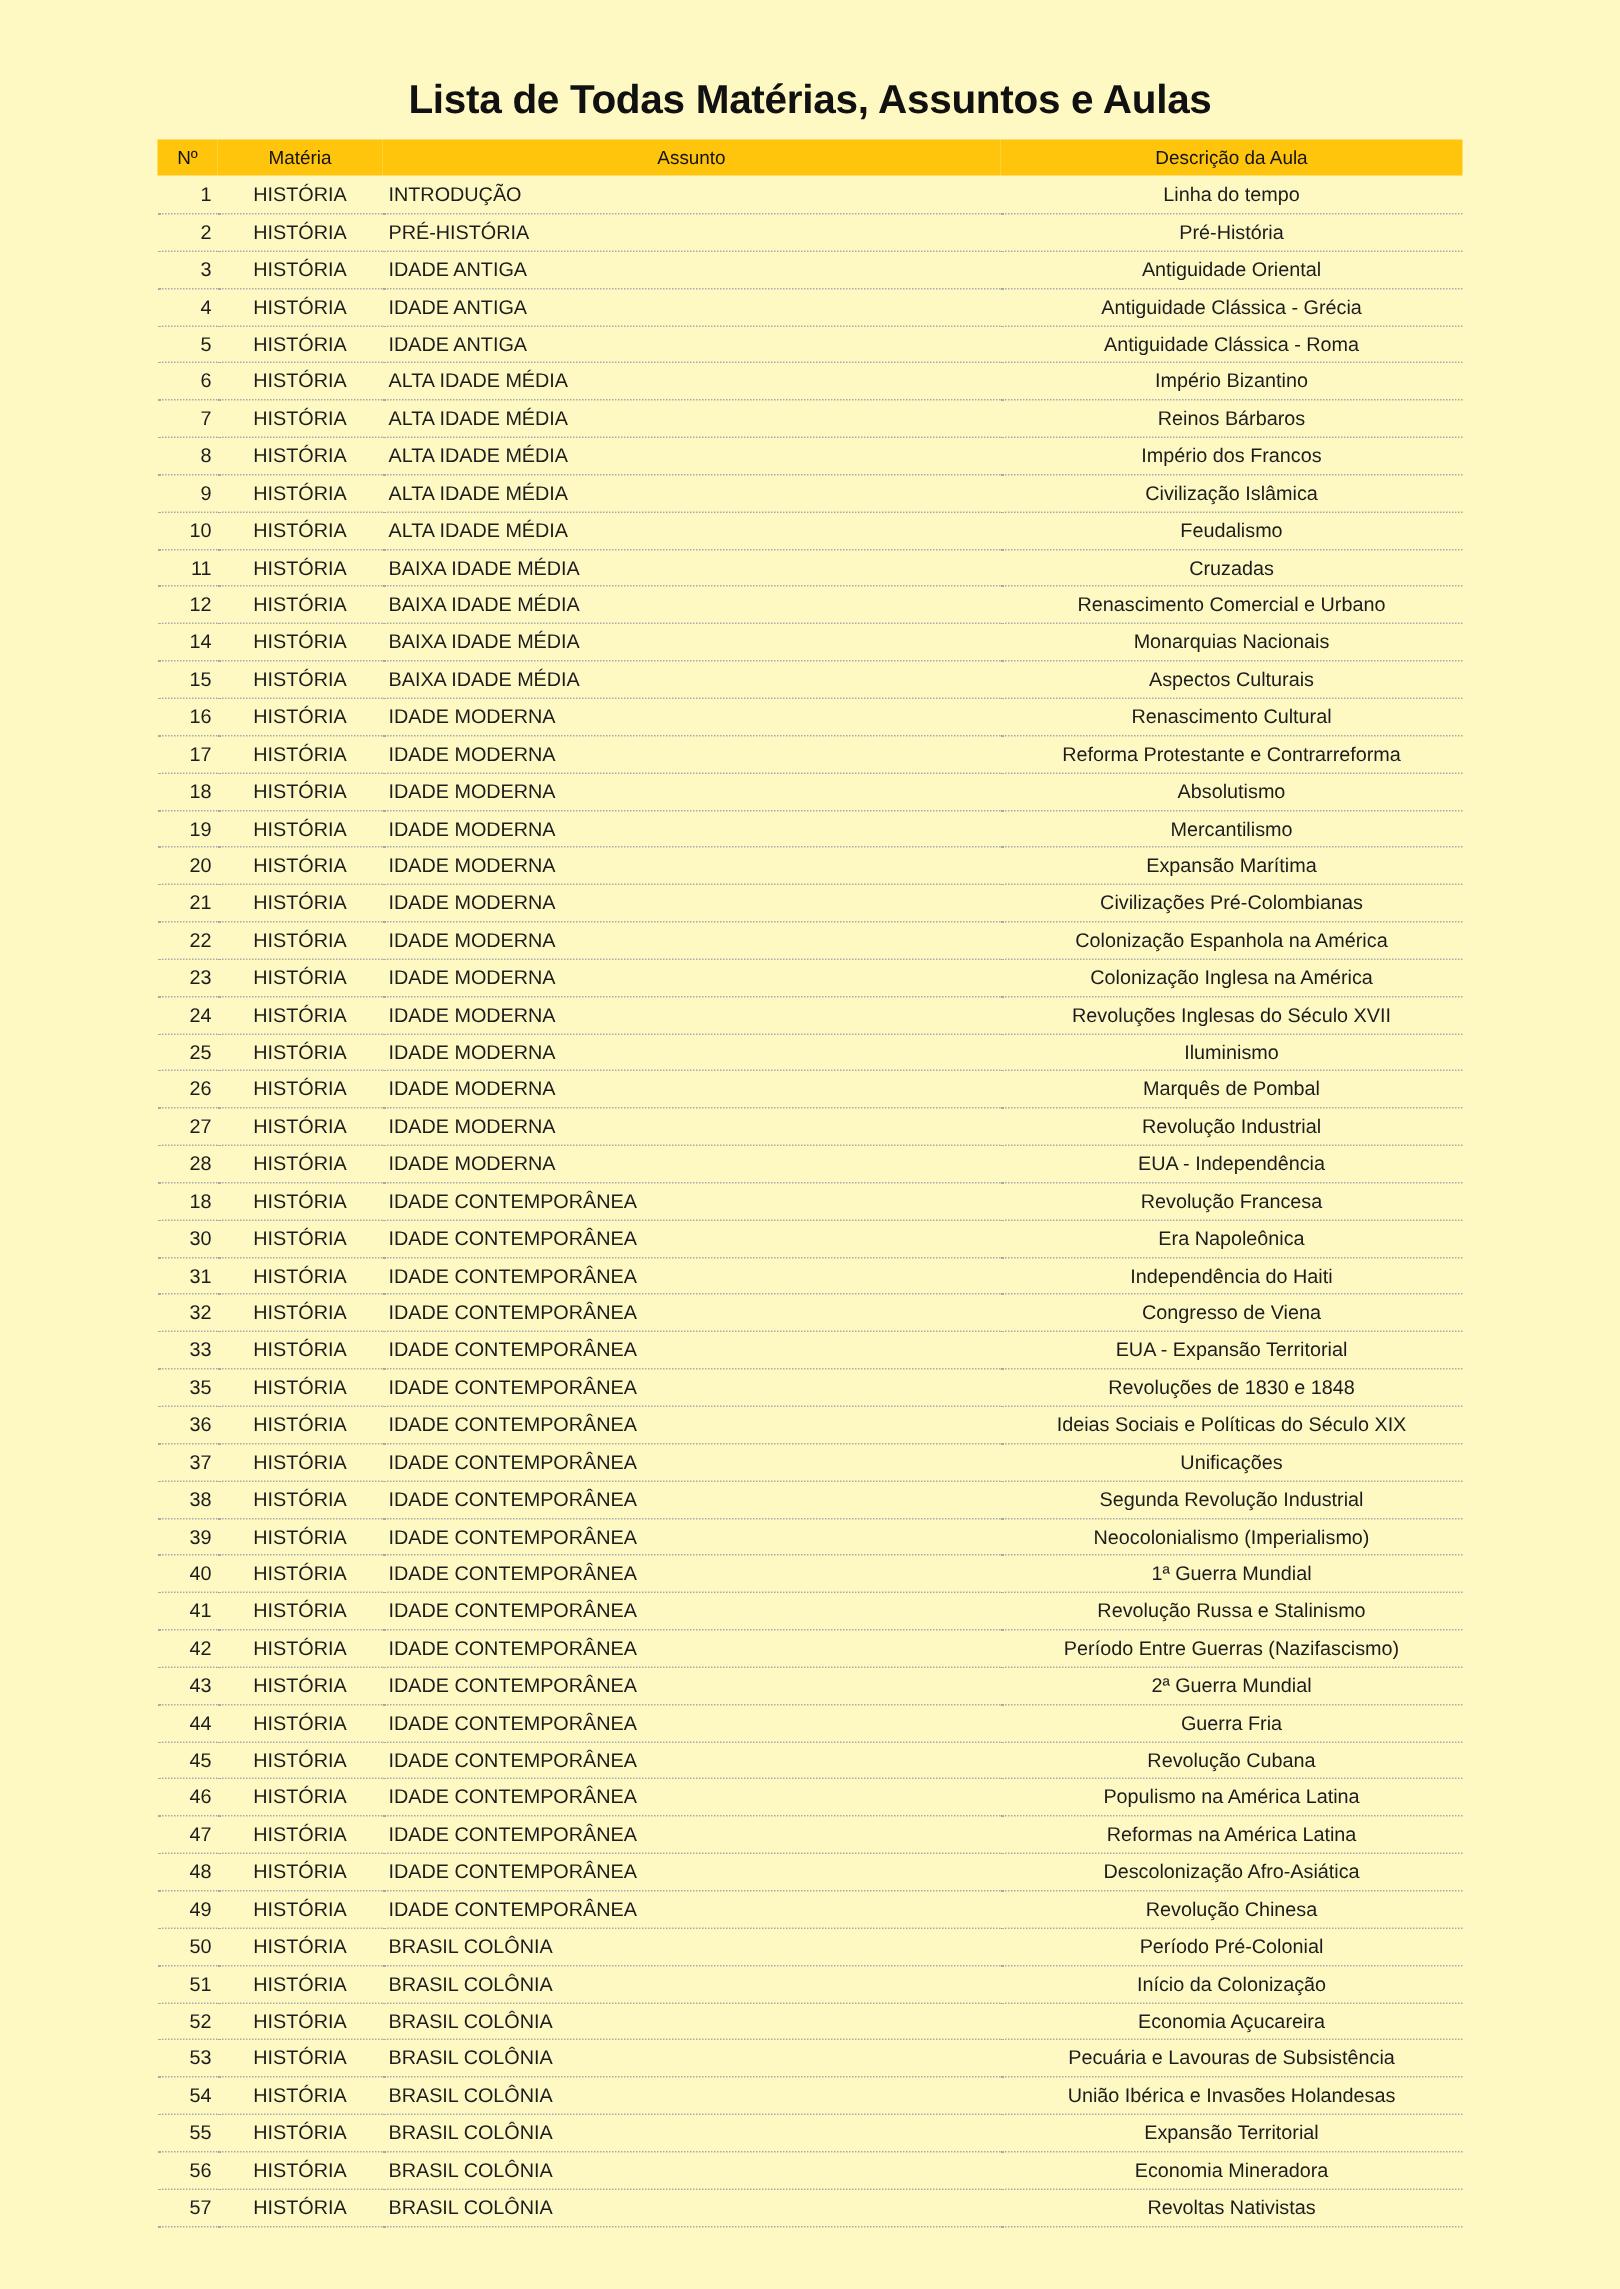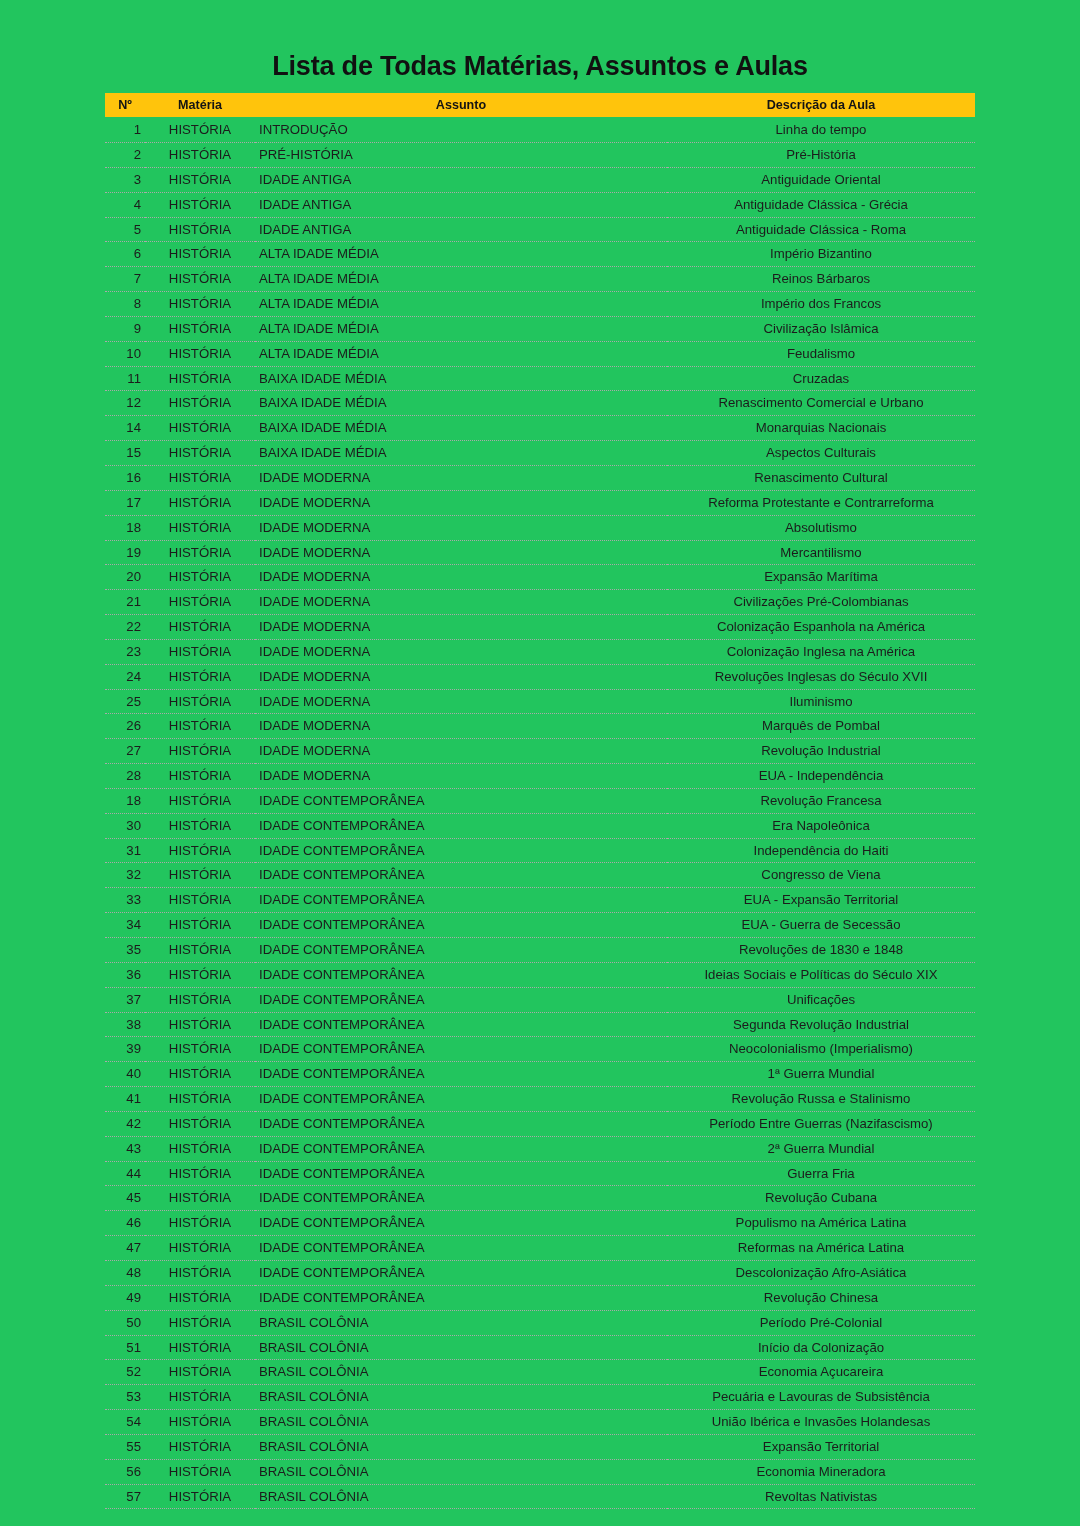--- a/index.html
+++ b/index.html
@@ -15,21 +15,21 @@
     color: #1a1a1a;
     -webkit-font-smoothing: antialiased;
   }
 
   .page {
     position: relative;
     width: 1080px;
     height: 1526px;
     box-sizing: border-box;
     padding: 0;
-    background: #22c55e;
+    background: #fef9c3;
     overflow: hidden;
   }
 
   .doc-title {
     text-align: center;
     font-size: 27px;
     font-weight: bold;
     letter-spacing: -0.2px;
     color: #111111;
     margin: 0;
@@ -46,21 +46,21 @@
   table.listing {
     width: 870px;
     border-collapse: collapse;
     table-layout: fixed;
     font-size: 13.2px;
   }
 
   table.listing thead th {
     background: #FFC40C;
     color: #141414;
-    font-weight: bold;
+    font-weight: normal;
     font-size: 12.6px;
     text-align: center;
     padding: 5px 4px 5px 4px;
     border: none;
     line-height: 1.15;
     white-space: nowrap;
   }
 
   table.listing tbody td {
     padding: 4px 4px 4px 4px;
@@ -302,26 +302,20 @@
             <td class="col-ass">IDADE CONTEMPORÂNEA</td>
             <td class="col-desc">Congresso de Viena</td>
           </tr>
           <tr>
             <td class="col-num">33</td>
             <td class="col-mat">HISTÓRIA</td>
             <td class="col-ass">IDADE CONTEMPORÂNEA</td>
             <td class="col-desc">EUA - Expansão Territorial</td>
           </tr>
           <tr>
-            <td class="col-num">34</td>
-            <td class="col-mat">HISTÓRIA</td>
-            <td class="col-ass">IDADE CONTEMPORÂNEA</td>
-            <td class="col-desc">EUA - Guerra de Secessão</td>
-          </tr>
-          <tr>
             <td class="col-num">35</td>
             <td class="col-mat">HISTÓRIA</td>
             <td class="col-ass">IDADE CONTEMPORÂNEA</td>
             <td class="col-desc">Revoluções de 1830 e 1848</td>
           </tr>
           <tr>
             <td class="col-num">36</td>
             <td class="col-mat">HISTÓRIA</td>
             <td class="col-ass">IDADE CONTEMPORÂNEA</td>
             <td class="col-desc">Ideias Sociais e Políticas do Século XIX</td>

